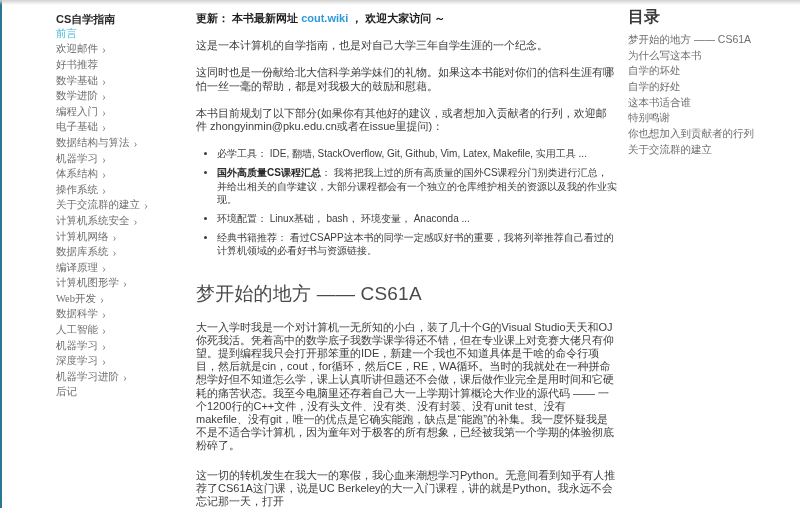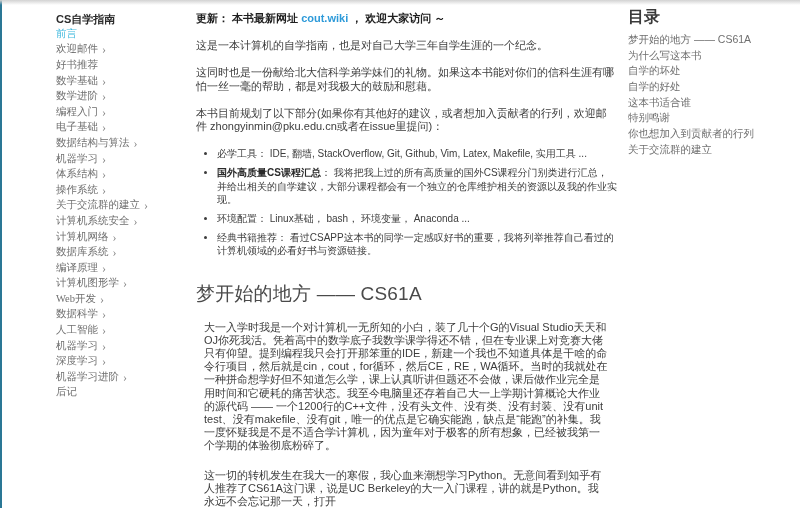--- a/index.html
+++ b/index.html
@@ -27,21 +27,21 @@
   
   .main { position:absolute; left:196px; top:0; width:421px; color:#3c3c3c; }
   .main p { font-size:11px; line-height:13.2px; margin:14px 0; }
   p.update { margin-top:12px; font-weight:bold; color:#1f1f1f; }
   a.link { color:#2d9ad9; text-decoration:none; cursor:pointer; }
   .bullets { list-style:disc outside; margin:14px 0; padding-left:21px; }
   .bullets li { font-size:10px; line-height:13.2px; margin:6px 0; color:#3c3c3c; }
   .b-bold { font-weight:bold; color:#2b2b2b; }
   h2.section-heading { font-size:19px; font-weight:400; color:#4a4a4a; letter-spacing:0.2px;
     margin:24px 0 12px 0; line-height:23px; }
-  .sec-p { margin:16px 8px !important; }
+  .sec-p { margin:16px 0 !important; }
 
   
   .toc { position:absolute; left:628px; top:10px; width:165px; }
   .toc-title { font-size:16px; font-weight:bold; color:#3a3a3a; margin-bottom:8px; line-height:14px; }
   .toc-list { list-style:none; margin:0; padding:0; }
   .toc-item { height:15.7px; display:flex; align-items:center; font-size:10.5px; color:#6f6f6f;
     white-space:nowrap; cursor:pointer; }
 </style>
 </head>
 <body>

